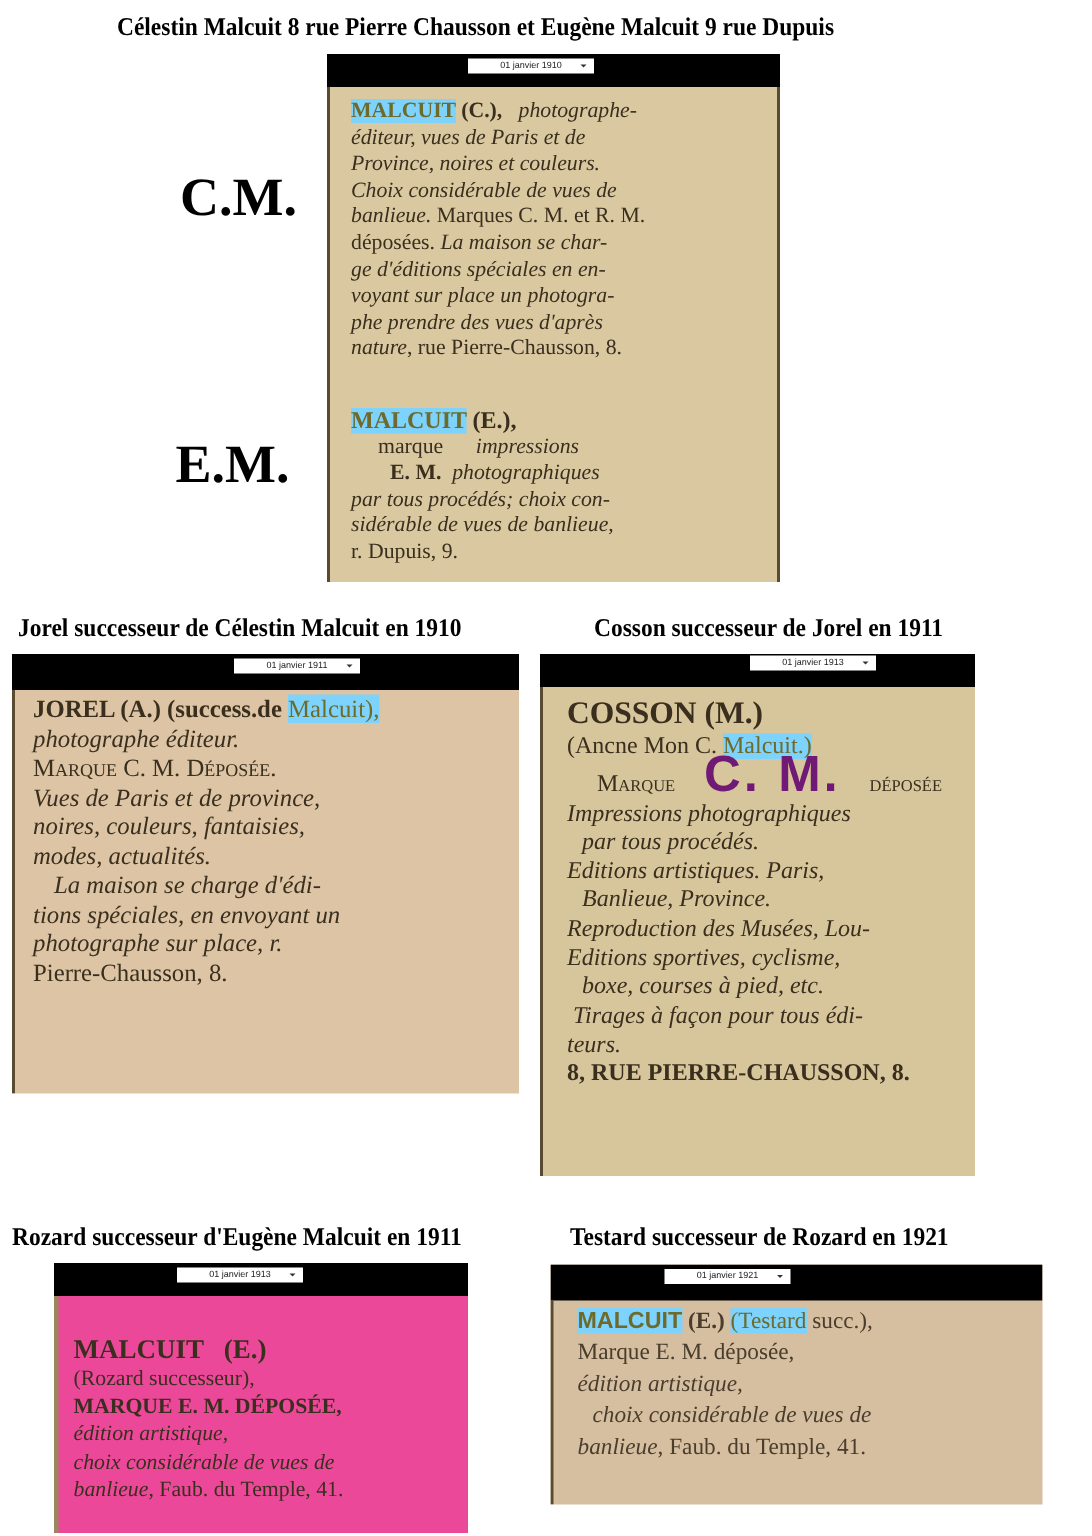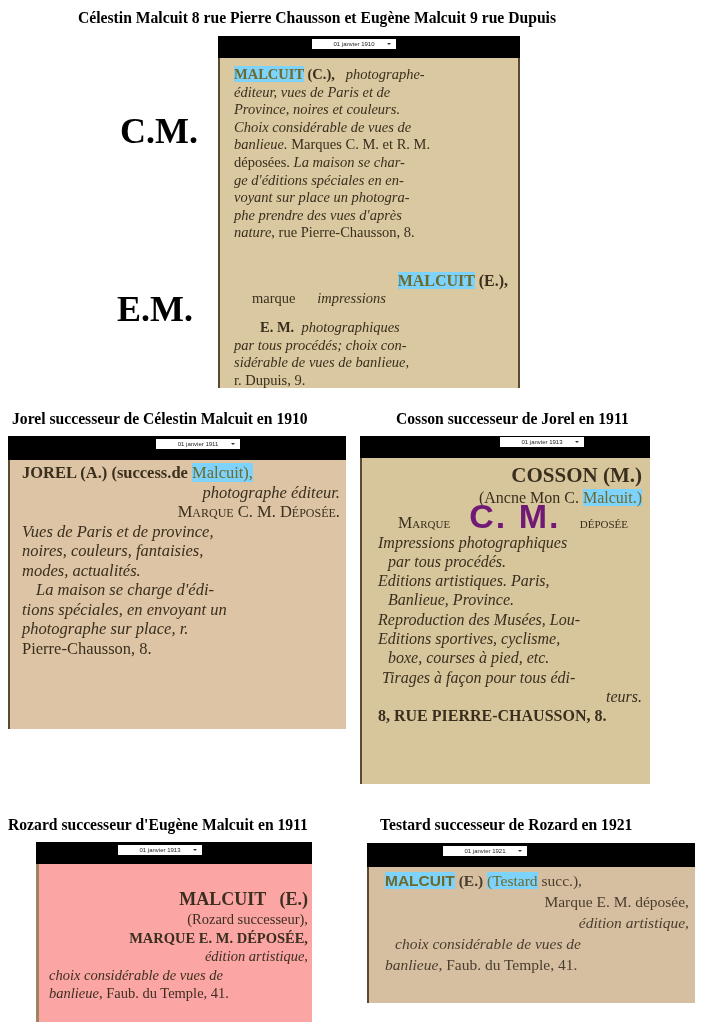--- a/index.html
+++ b/index.html
@@ -13,21 +13,21 @@
   .clip .date-select { position:absolute; background:#fff; font-family:"Liberation Sans", sans-serif;
         font-size:6px; color:#222; display:flex; align-items:center; justify-content:center; }
   .clip .date-select .caret { position:absolute; right:5px; top:50%; width:0; height:0; margin-top:-1px;
         border-left:2px solid transparent; border-right:2px solid transparent; border-top:2px solid #333; }
   .clip .paper { position:absolute; left:0; right:0; bottom:0; box-sizing:border-box;
         border-left:2px solid #5a4a30; color:#3a2f1e; }
   .clip .paper.noleft { border-left:none; }
   .line { display:block; white-space:nowrap; }
   .i { font-style:italic; }
   .b { font-weight:bold; }
-  .c { text-align:right; }
+  .c { text-align:left; }
   .hl { background:#7dd3fc; color:#6d6a2c; }
   .sc { font-variant:small-caps; }
   .big { font-family:"Liberation Sans", sans-serif; font-weight:bold; font-size:34px; letter-spacing:2px; color:#701a75; }
   .sp { display:flex; justify-content:space-between; }
 </style>
 </head>
 <body>
 
 <div class="caption" style="left:78px; top:8px;">Célestin Malcuit 8 rue Pierre Chausson et Eugène Malcuit 9 rue Dupuis</div>
 <div class="caption" style="left:12px; top:409px;">Jorel successeur de Célestin Malcuit en 1910</div>
@@ -52,21 +52,21 @@
     <span class="line i">Choix considérable de vues de</span>
     <span class="line"><span class="i">banlieue.</span><span> Marques C. M. et R. M.</span></span>
     <span class="line"><span>déposées.</span><span class="i"> La maison se char-</span></span>
     <span class="line i">ge d'éditions spéciales en en-</span>
     <span class="line i">voyant sur place un photogra-</span>
     <span class="line i">phe prendre des vues d'après</span>
     <span class="line"><span class="i">nature</span><span>, rue Pierre-Chausson, 8.</span></span>
     <div style="height:30px;"></div>
     <span class="line c" style="font-size:16px;"><span class="b hl">MALCUIT</span><span class="b"> (E.),</span></span>
     <span class="line" style="padding-left:18px;"><span>marque</span>&nbsp;&nbsp;&nbsp;&nbsp;&nbsp;&nbsp;<span class="i">impressions</span></span>
-    <span class="line" style="padding-left:26px;margin-top:12px;"><span class="b">E. M.</span>&nbsp;&nbsp;<span class="i">photographiques</span></span>
+    <span class="line" style="padding-left:26px;"><span class="b">E. M.</span>&nbsp;&nbsp;<span class="i">photographiques</span></span>
     <span class="line i">par tous procédés; choix con-</span>
     <span class="line i">sidérable de vues de banlieue,</span>
     <span class="line">r. Dupuis, 9.</span>
   </div>
 </div>
 
 <div class="clip" style="left:8px; top:436px; width:338px; height:293px; background:#dcc4a4;">
   <div class="bar" style="height:24px;">
     <div class="date-select" style="left:148px; top:3px; width:84px; height:10px;">
       <span>01 janvier 1911</span>
@@ -108,21 +108,21 @@
     <span class="line i" style="padding-left:10px;">Banlieue, Province.</span>
     <span class="line i">Reproduction des Musées, Lou-</span>
     <span class="line i">Editions sportives, cyclisme,</span>
     <span class="line i" style="padding-left:10px;">boxe, courses à pied, etc.</span>
     <span class="line i" style="padding-left:4px;">Tirages à façon pour tous édi-</span>
     <span class="line i c">teurs.</span>
     <span class="line b">8, RUE PIERRE-CHAUSSON, 8.</span>
   </div>
 </div>
 
-<div class="clip" style="left:36px; top:842px; width:276px; height:180px; background:#fca5a5;">
+<div class="clip" style="left:36px; top:842px; width:276px; height:180px; background:#ec4899;">
   <div class="bar" style="height:22px;">
     <div class="date-select" style="left:82px; top:3px; width:84px; height:10px;">
       <span>01 janvier 1913</span>
       <span class="caret"></span>
     </div>
   </div>
   <div class="paper noleft" style="top:22px; padding:24px 4px 0 10px; font-size:14.5px; line-height:18.5px; border-left:3px solid #9c8660;">
     <span class="line c b" style="font-size:18px; line-height:22px; white-space:pre;">MALCUIT   (E.)</span>
     <span class="line c">(Rozard successeur),</span>
     <span class="line c b">MARQUE E. M. DÉPOSÉE,</span>

